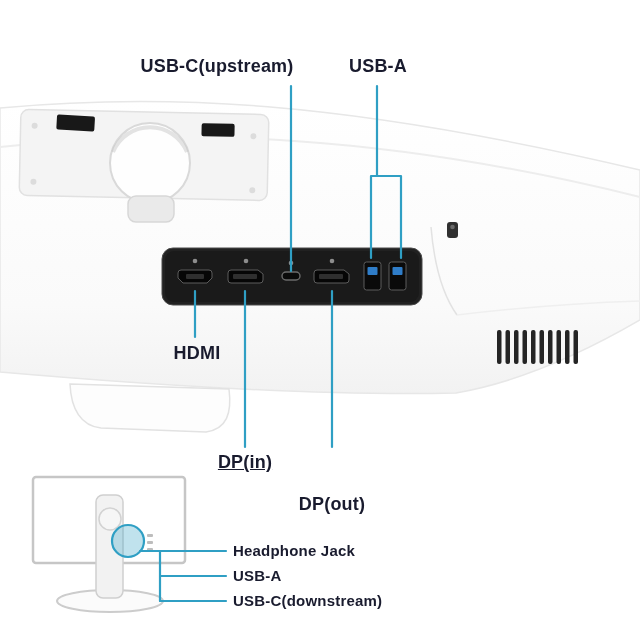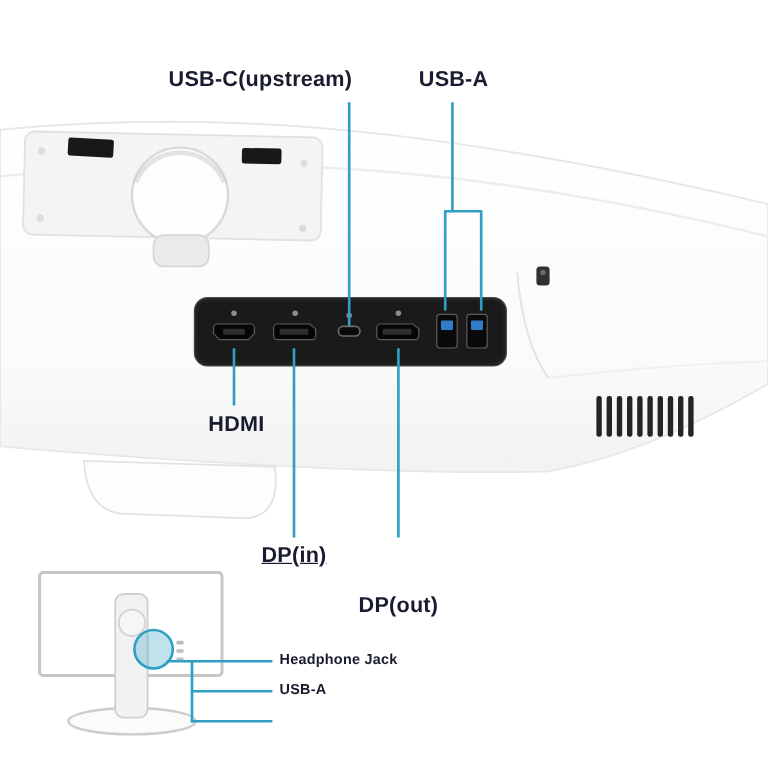--- a/index.html
+++ b/index.html
@@ -19,21 +19,21 @@
   svg.diagram{position:absolute;left:0;top:0;}
   .callout path{
     stroke:var(--callout,#2f9fc4);
     stroke-width:2.2;fill:none;
     stroke-linecap:round;stroke-linejoin:round;
   }
   .label{
     position:absolute;font-weight:600;letter-spacing:.2px;white-space:nowrap;
   }
   .label.lg{font-size:18px;}
-  .label.sm{font-size:12px;}
+  .label.sm{font-size:15px;}
   .centered{transform:translateX(-50%);}
   .pos-usbc-up{left:217px;top:56px;}
   .pos-usba-top{left:378px;top:56px;}
   .pos-hdmi{left:197px;top:343px;}
   .pos-dpin{left:245px;top:452px;text-decoration:underline;}
   .pos-dpout{left:332px;top:452px;margin-top:42px;}
   .pos-hpj{left:233px;top:542px;}
   .pos-usba-side{left:233px;top:567px;}
   .pos-usbc-down{left:233px;top:592px;}
 </style>
@@ -148,14 +148,15 @@
     </g>
   </svg>
 
   <div class="label lg centered pos-usbc-up">USB-C(upstream)</div>
   <div class="label lg centered pos-usba-top">USB-A</div>
   <div class="label lg centered pos-hdmi">HDMI</div>
   <div class="label lg centered pos-dpin">DP(in)</div>
   <div class="label lg centered pos-dpout">DP(out)</div>
   <div class="label sm pos-hpj">Headphone Jack</div>
   <div class="label sm pos-usba-side">USB-A</div>
+  <div class="label sm pos-usbc-down">USB-C(downstream)</div>
 
 </div>
 
 </body></html>

